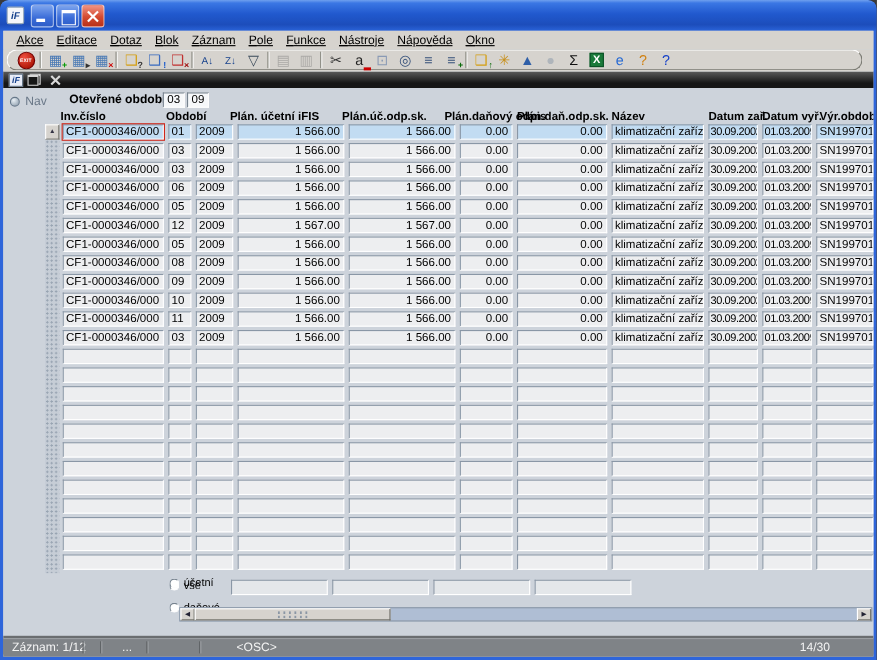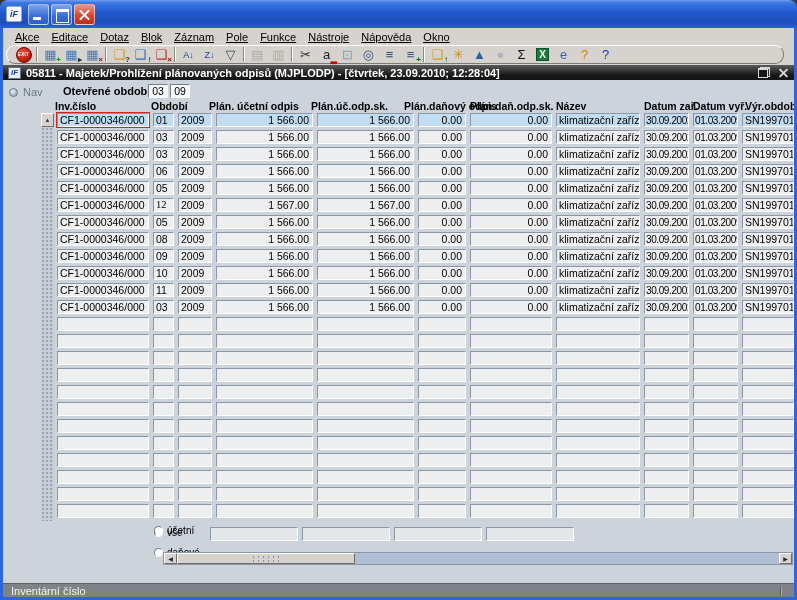--- a/index.html
+++ b/index.html
@@ -214,21 +214,20 @@
             <span style="color: rgb(208, 128, 16);">?</span>
           </span>
           <span class="tb-btn">
             <span style="color: rgb(21, 64, 200);">?</span>
           </span>
         </div>
     </div>
 
     <div class="mdi">
       <div class="mdi-icon">iF</div>
-      <div class="mdi-title">05811 - Majetek/Prohlížení plánovaných odpisů (MJPLODP) - [čtvrtek, 23.09.2010; 12:28:04]</div>
       <div class="mdi-restore"></div>
       <div class="mdi-x"></div>
     </div>
 
     <div class="client" id="client">
       <div class="nav">
         <span class="nav-dot"></span>
         <span>Nav</span>
       </div>
       <div class="plabel">Otevřené období</div>
@@ -261,21 +260,21 @@
       <div class="hscroll">
         <div class="hs-btn">◀</div>
         <div class="hs-thumb">
             <div class="hs-grip"></div>
           </div>
         <div class="hs-track"></div>
         <div class="hs-btn">▶</div>
       </div>
     <div class="hdr" style="left: 52px;">Inv.číslo</div>
         <div class="hdr" style="left: 148px;">Období</div>
-        <div class="hdr" style="left: 206px;">Plán. účetní odpis</div>
+        <div class="hdr" style="left: 206px;">Plán. účetní iFIS</div>
         <div class="hdr" style="left: 308px;">Plán.úč.odp.sk.</div>
         <div class="hdr" style="left: 401px;">Plán.daňový odpis</div>
         <div class="hdr" style="left: 467px;">Plán.daň.odp.sk.</div>
         <div class="hdr" style="left: 553px;">Název</div>
         <div class="hdr" style="left: 641px;">Datum zař.</div>
         <div class="hdr" style="left: 690px;">Datum vyř.</div>
         <div class="hdr" style="left: 742px;">Výr.období</div>
         <div class="cell cur focus" style="left: 54px; width: 92px; top: 33px;">CF1-0000346/000</div>
         <div class="cell cur" style="left: 150px; width: 21px; top: 33px;">01</div>
         <div class="cell cur" style="left: 175px; width: 34px; top: 33px;">2009</div>
@@ -325,21 +324,21 @@
         <div class="cell " style="left: 175px; width: 34px; top: 101px;">2009</div>
         <div class="cell num" style="left: 213px; width: 97px; top: 101px;">1 566.00</div>
         <div class="cell num" style="left: 314px; width: 97px; top: 101px;">1 566.00</div>
         <div class="cell num" style="left: 415px; width: 48px; top: 101px;">0.00</div>
         <div class="cell num" style="left: 467px; width: 82px; top: 101px;">0.00</div>
         <div class="cell " style="left: 553px; width: 84px; top: 101px;">klimatizační zařízení T</div>
         <div class="cell dt" style="left: 641px; width: 45px; top: 101px;">30.09.2002</div>
         <div class="cell dt" style="left: 690px; width: 45px; top: 101px;">01.03.2009</div>
         <div class="cell " style="left: 739px; width: 52px; top: 101px;">SN1997010</div>
         <div class="cell " style="left: 54px; width: 92px; top: 118px;">CF1-0000346/000</div>
-        <div class="cell " style="left: 150px; width: 21px; top: 118px; font-family: Liberation Serif, serif;">12</div>
+        <div class="cell " style="left: 150px; width: 21px; top: 118px;">12</div>
         <div class="cell " style="left: 175px; width: 34px; top: 118px;">2009</div>
         <div class="cell num" style="left: 213px; width: 97px; top: 118px;">1 567.00</div>
         <div class="cell num" style="left: 314px; width: 97px; top: 118px;">1 567.00</div>
         <div class="cell num" style="left: 415px; width: 48px; top: 118px;">0.00</div>
         <div class="cell num" style="left: 467px; width: 82px; top: 118px;">0.00</div>
         <div class="cell " style="left: 553px; width: 84px; top: 118px;">klimatizační zařízení T</div>
         <div class="cell dt" style="left: 641px; width: 45px; top: 118px;">30.09.2002</div>
         <div class="cell dt" style="left: 690px; width: 45px; top: 118px;">01.03.2009</div>
         <div class="cell " style="left: 739px; width: 52px; top: 118px;">SN1997010</div>
         <div class="cell " style="left: 54px; width: 92px; top: 135px;">CF1-0000346/000</div>
@@ -535,20 +534,26 @@
         <div class="cell num" style="left: 213px; width: 97px; top: 424px;"></div>
         <div class="cell num" style="left: 314px; width: 97px; top: 424px;"></div>
         <div class="cell num" style="left: 415px; width: 48px; top: 424px;"></div>
         <div class="cell num" style="left: 467px; width: 82px; top: 424px;"></div>
         <div class="cell " style="left: 553px; width: 84px; top: 424px;"></div>
         <div class="cell dt" style="left: 641px; width: 45px; top: 424px;"></div>
         <div class="cell dt" style="left: 690px; width: 45px; top: 424px;"></div>
         <div class="cell " style="left: 739px; width: 52px; top: 424px;"></div>
       </div>
 
-    <div class="sbar-hint">
-      <span>Inventární číslo</span>
-      <span class="endsep"></span>
+
+    <div class="sbar-rec">
+      <span class="sb-text" style="left:8px">Záznam: 1/12</span>
+      <span class="sb-sep" style="left:72px"></span>
+      <span class="sb-sep" style="left:88px"></span>
+      <span class="sb-text" style="left:108px">...</span>
+      <span class="sb-sep" style="left:130px"></span>
+      <span class="sb-sep" style="left:178px"></span>
+      <span class="sb-text" style="left:212px">&lt;OSC&gt;</span>
+      <span class="sb-text" style="left:724px">14/30</span>
     </div>
-
 
   </div>
 </div>
 
 </body></html>

